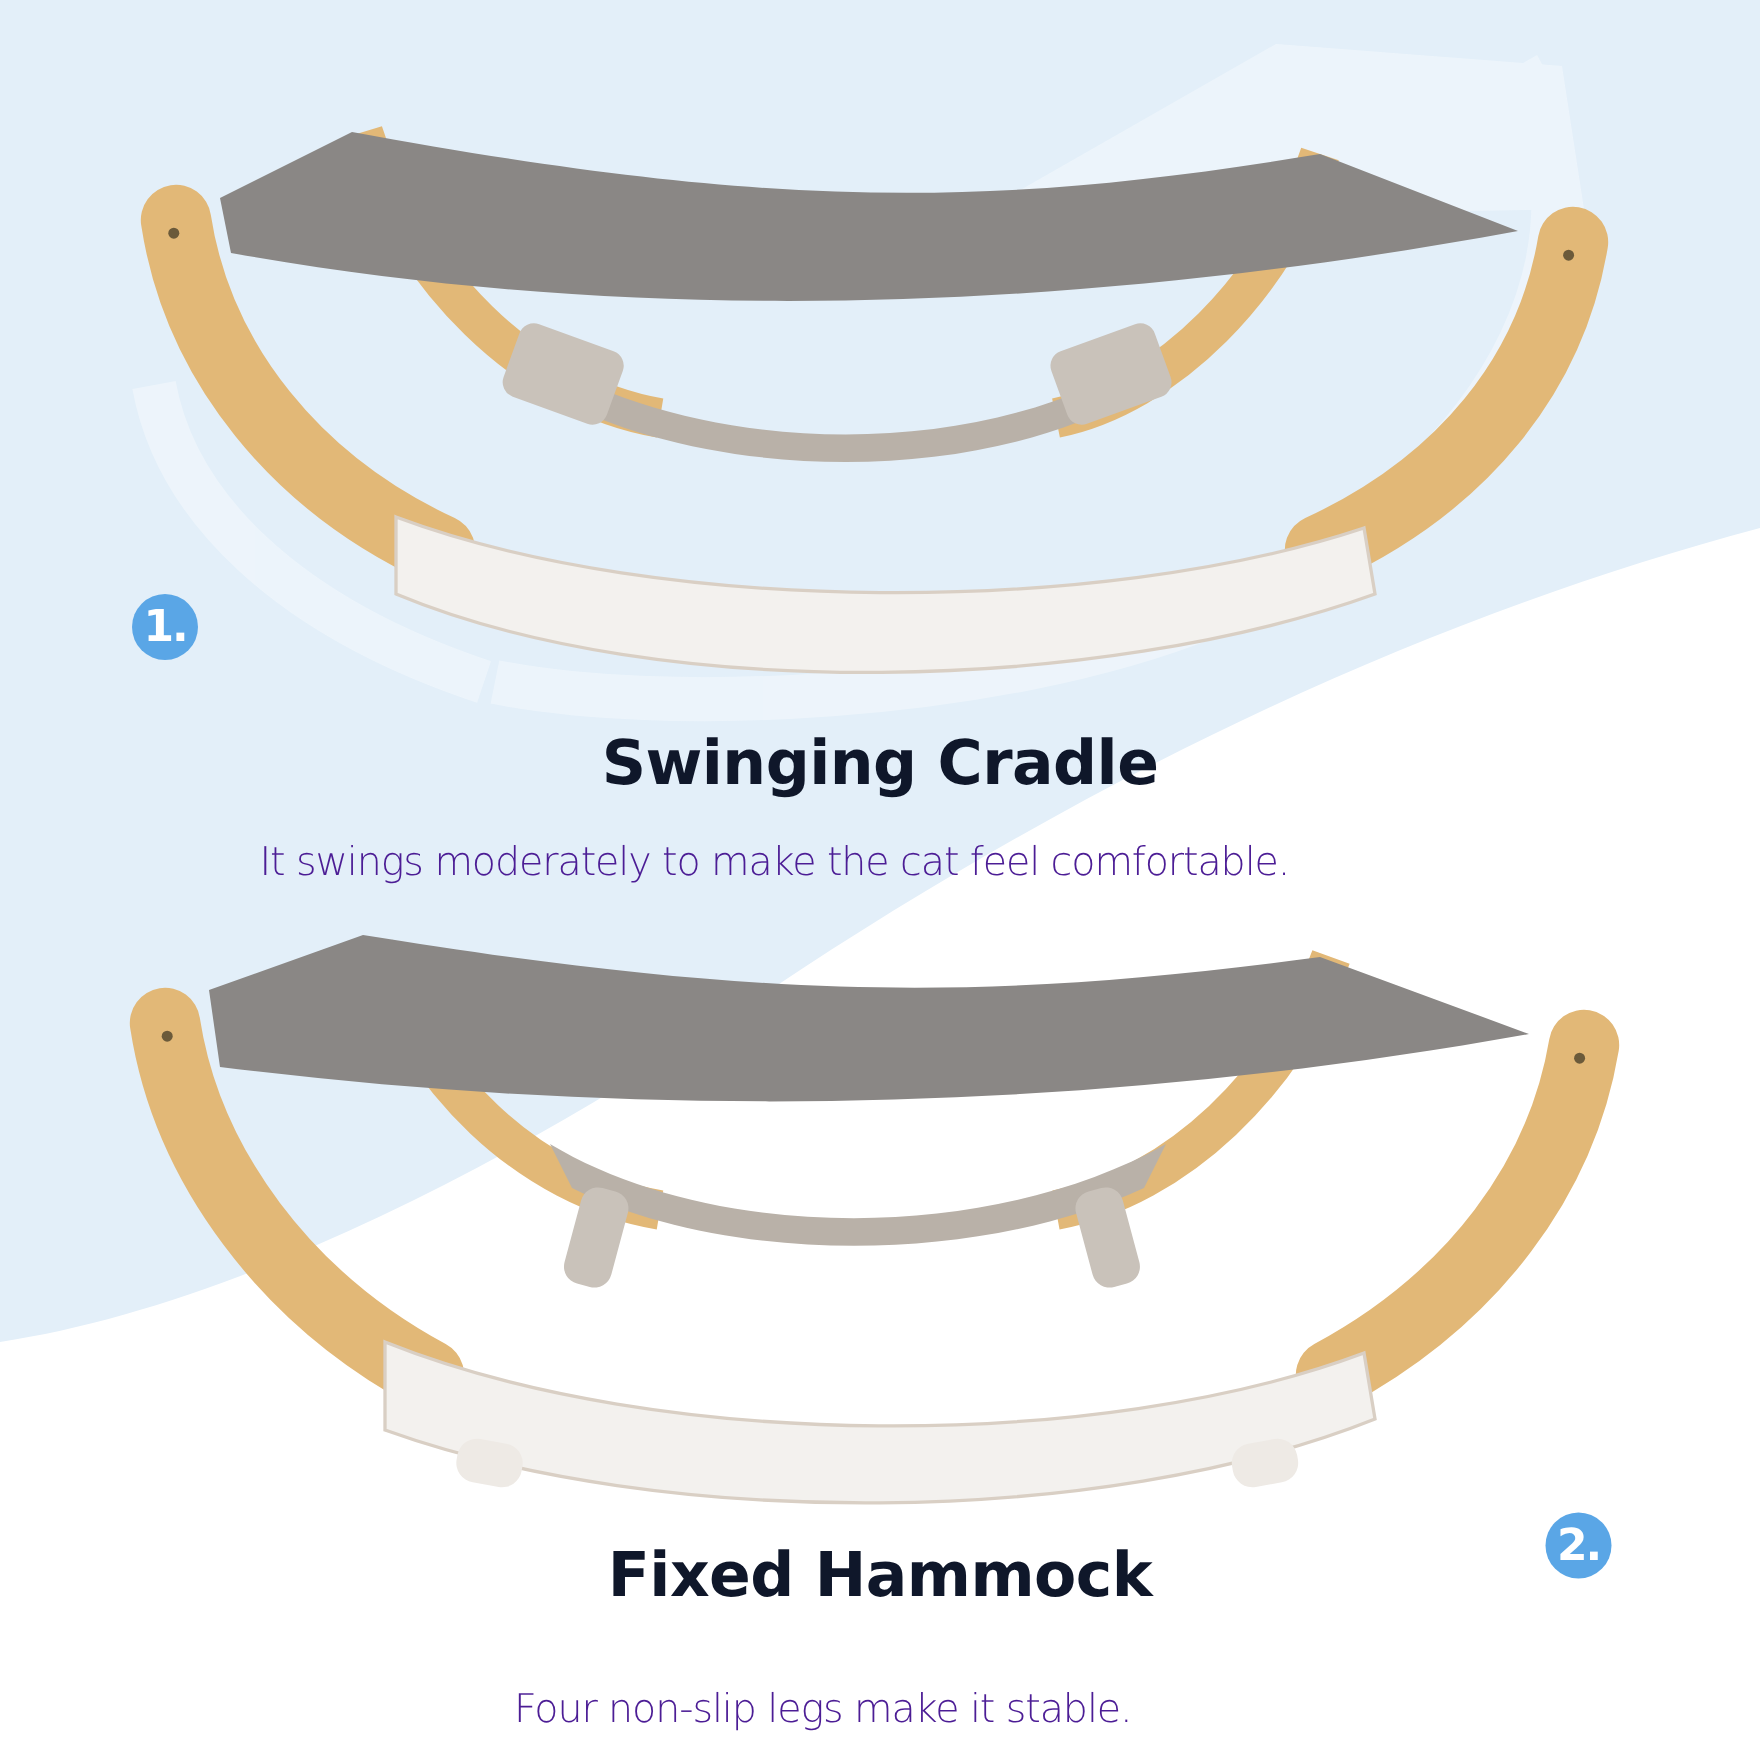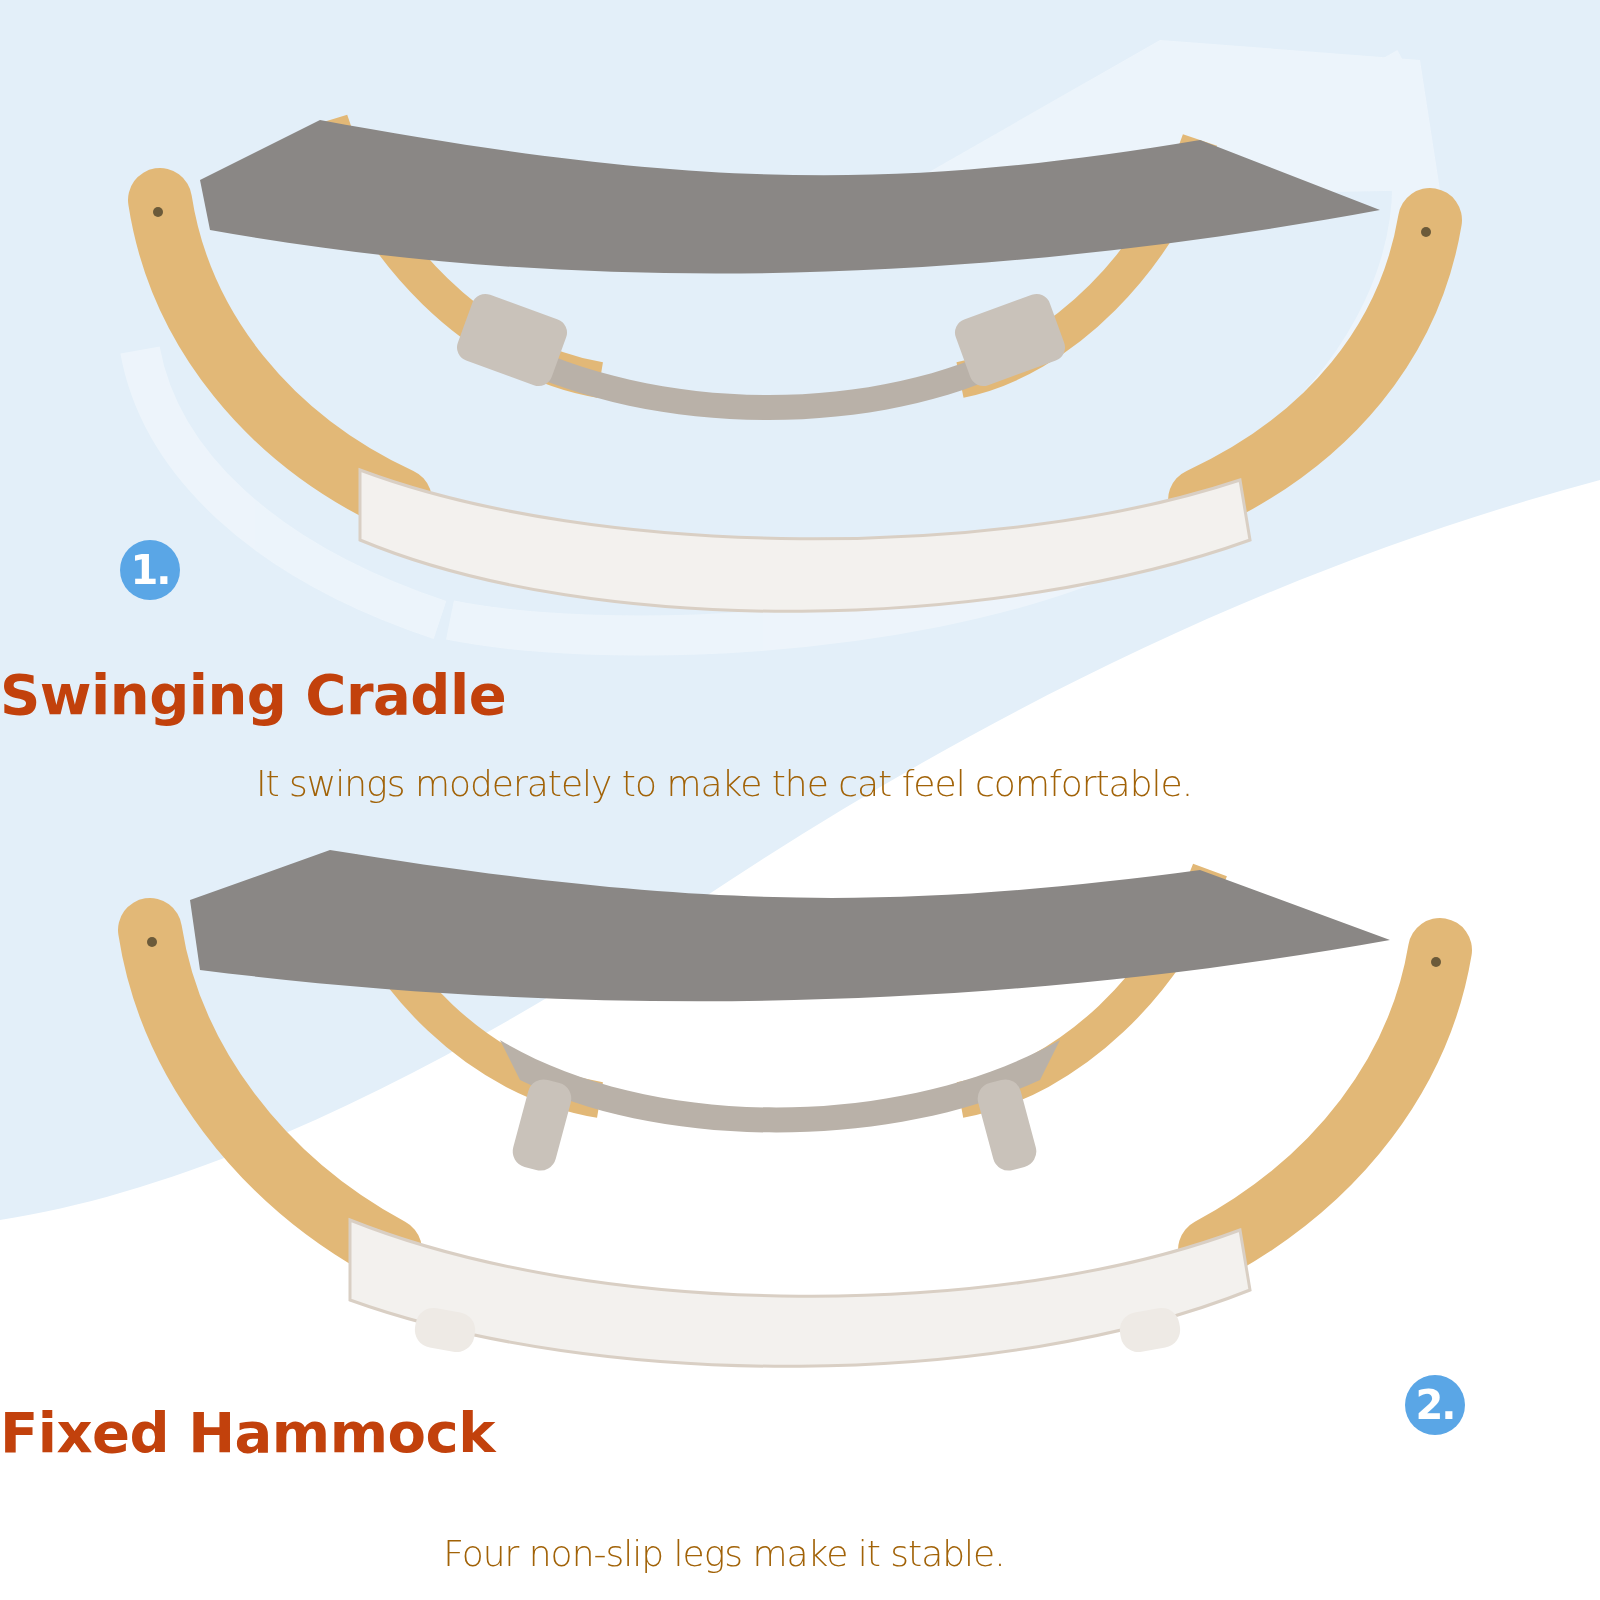--- a/index.html
+++ b/index.html
@@ -1,21 +1,21 @@
 <!DOCTYPE html>
 <html><head>
 <meta charset="utf-8">
 <style>
   html, body { margin:0; padding:0; }
   body { width:1600px; height:1600px; position:relative; overflow:hidden; background:#ffffff; font-family:"Liberation Sans", sans-serif; }
   .bg { position:absolute; left:0; top:0; width:1600px; height:1600px; }
   .product { position:absolute; left:0; width:1600px; }
   .badge { position:absolute; width:60px; height:60px; border-radius:50%; background:#5aa6e6; color:#fff; font-family:"DejaVu Sans", sans-serif; font-size:40px; font-weight:bold; display:flex; align-items:center; justify-content:center; letter-spacing:-2px; }
-  .title { position:absolute; left:0; width:1600px; color:#c2410c; font-family:"DejaVu Sans", sans-serif; font-weight:bold; font-size:56px; letter-spacing:-0.5px; }
-  .sub { position:absolute; left:0; width:1408px; text-align:center; color:#a16207; font-family:"DejaVu Sans", sans-serif; font-weight:200; font-size:36px; letter-spacing:-1px;padding-left:20px; }
+  .title { position:absolute; left:0; width:1600px; text-align:center; color:#0f172a; font-family:"DejaVu Sans", sans-serif; font-weight:bold; font-size:56px; letter-spacing:-0.5px; }
+  .sub { position:absolute; left:0; width:1408px; text-align:center; color:#4c1d95; font-family:"DejaVu Sans", sans-serif; font-weight:200; font-size:36px; letter-spacing:-1px; }
 </style>
 </head>
 <body>
 
 <svg class="bg" viewBox="0 0 1600 1600">
   <rect width="1600" height="1600" fill="#ffffff"></rect>
   <path d="M0,0 H1600 V480 C1300,560 1000,700 700,900 C450,1070 200,1190 0,1220 Z" fill="#e3eff9"></path>
 </svg>
 
 <svg class="product" style="top:0;height:660px" viewBox="0 0 1600 660">
@@ -71,13 +71,13 @@
   <rect x="1120" y="480" width="60" height="40" rx="18" fill="#eeeae5" transform="rotate(-10 1150 500)"></rect>
   <circle cx="152" cy="112" r="5" fill="#6b5a3a"></circle>
   <circle cx="1436" cy="132" r="5" fill="#6b5a3a"></circle>
 </svg>
 
 <div class="badge" style="left:1405px;top:1375px;">
   <span>2.</span>
 </div>
 
 <div class="title" style="top:1400px;">Fixed Hammock</div>
-<div class="sub" style="top:1533px;">Four non-slip legs make it stable.</div>
+<div class="sub" style="top:1533px;margin-left:44px;">Four non-slip legs make it stable.</div>
 
 </body></html>

